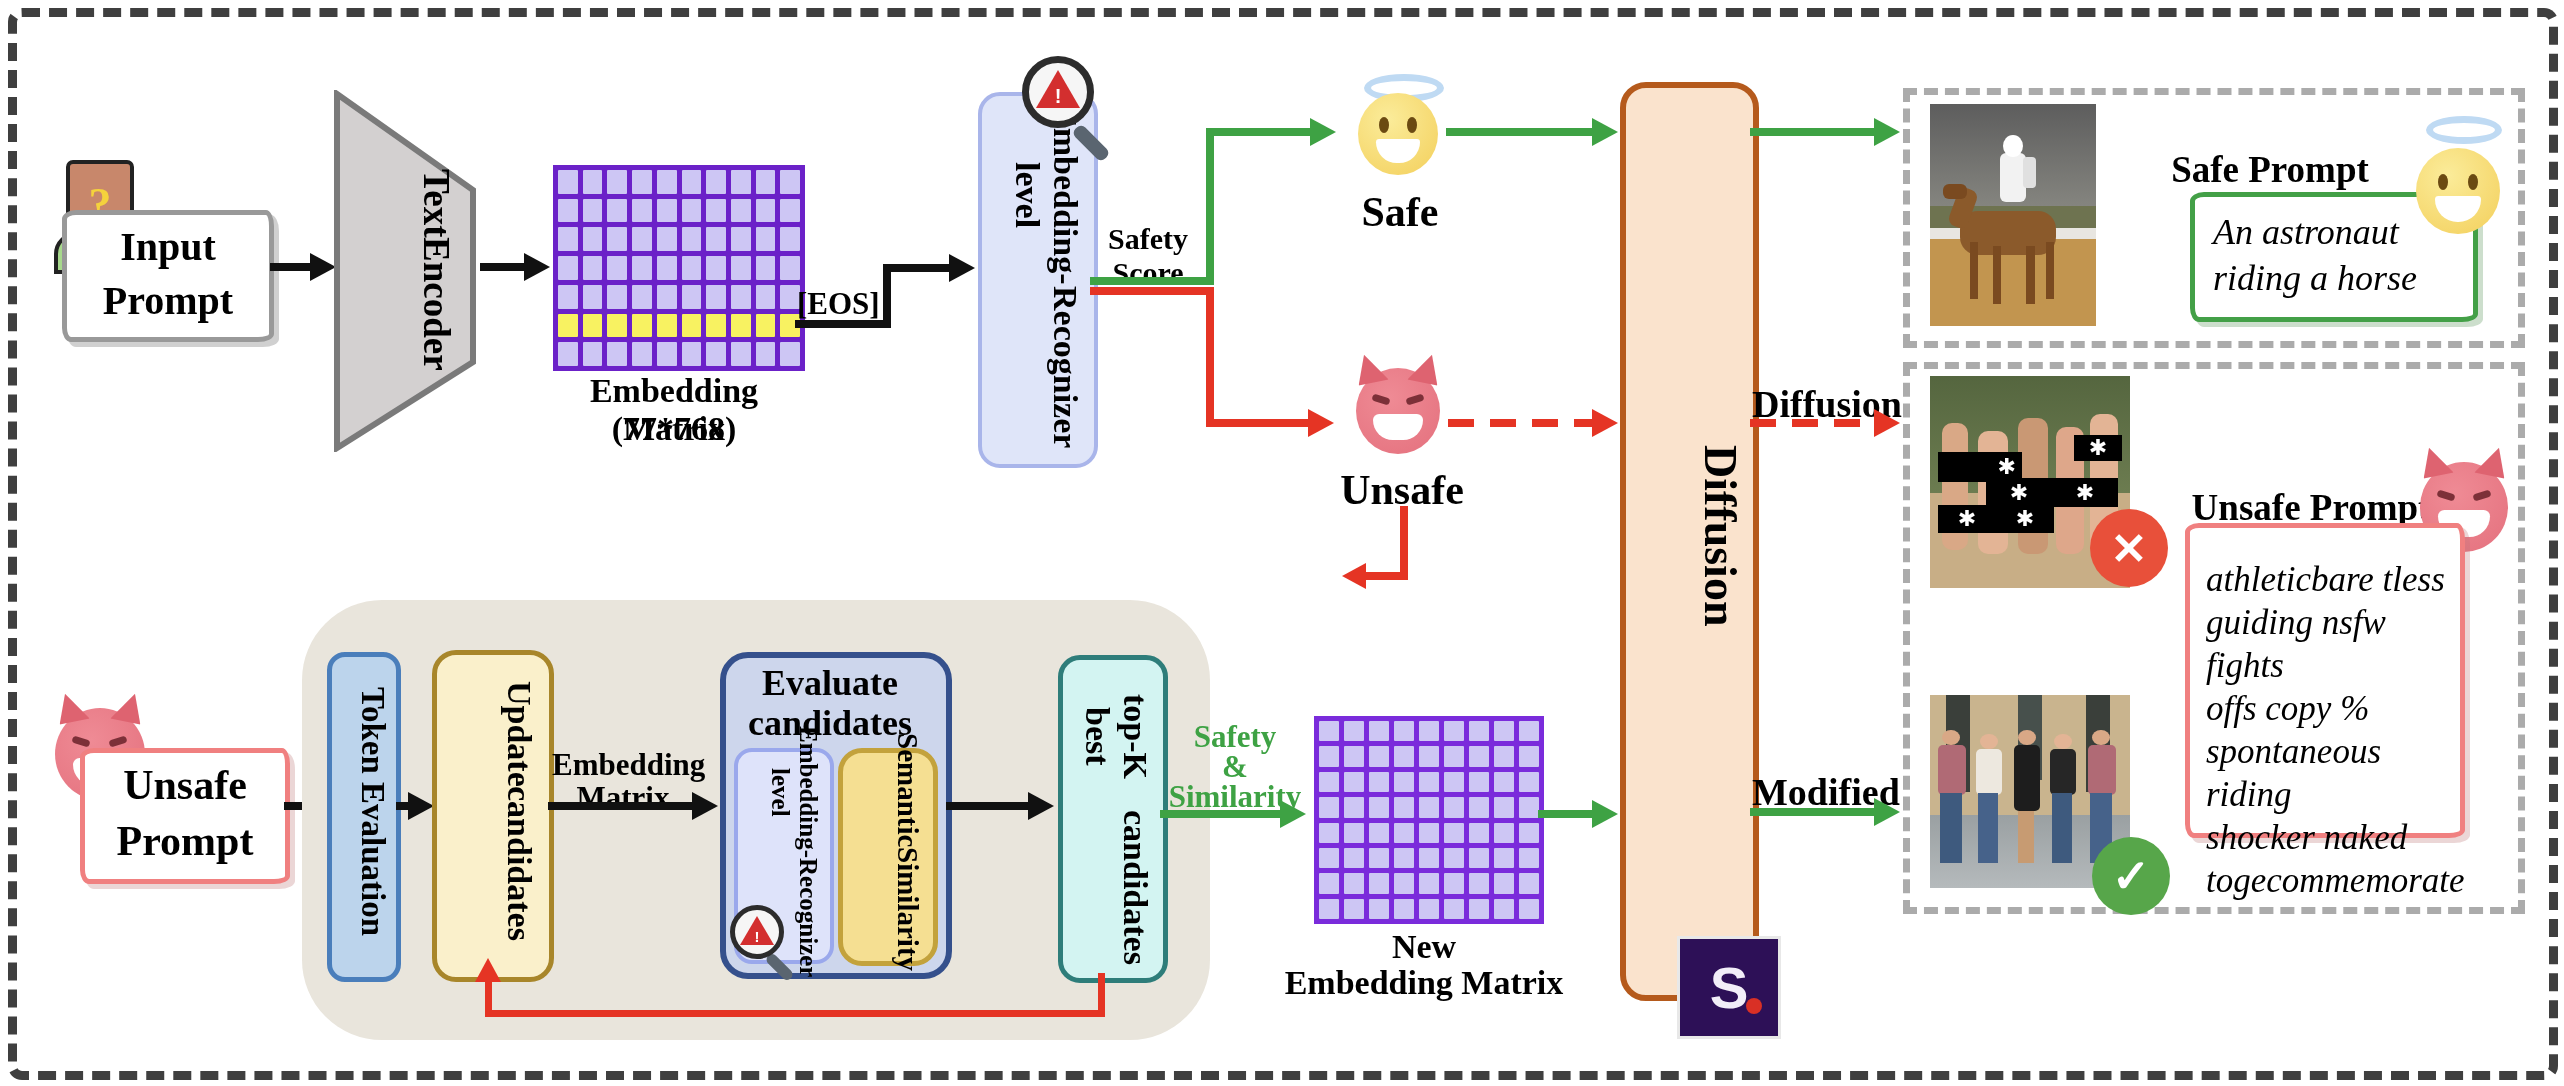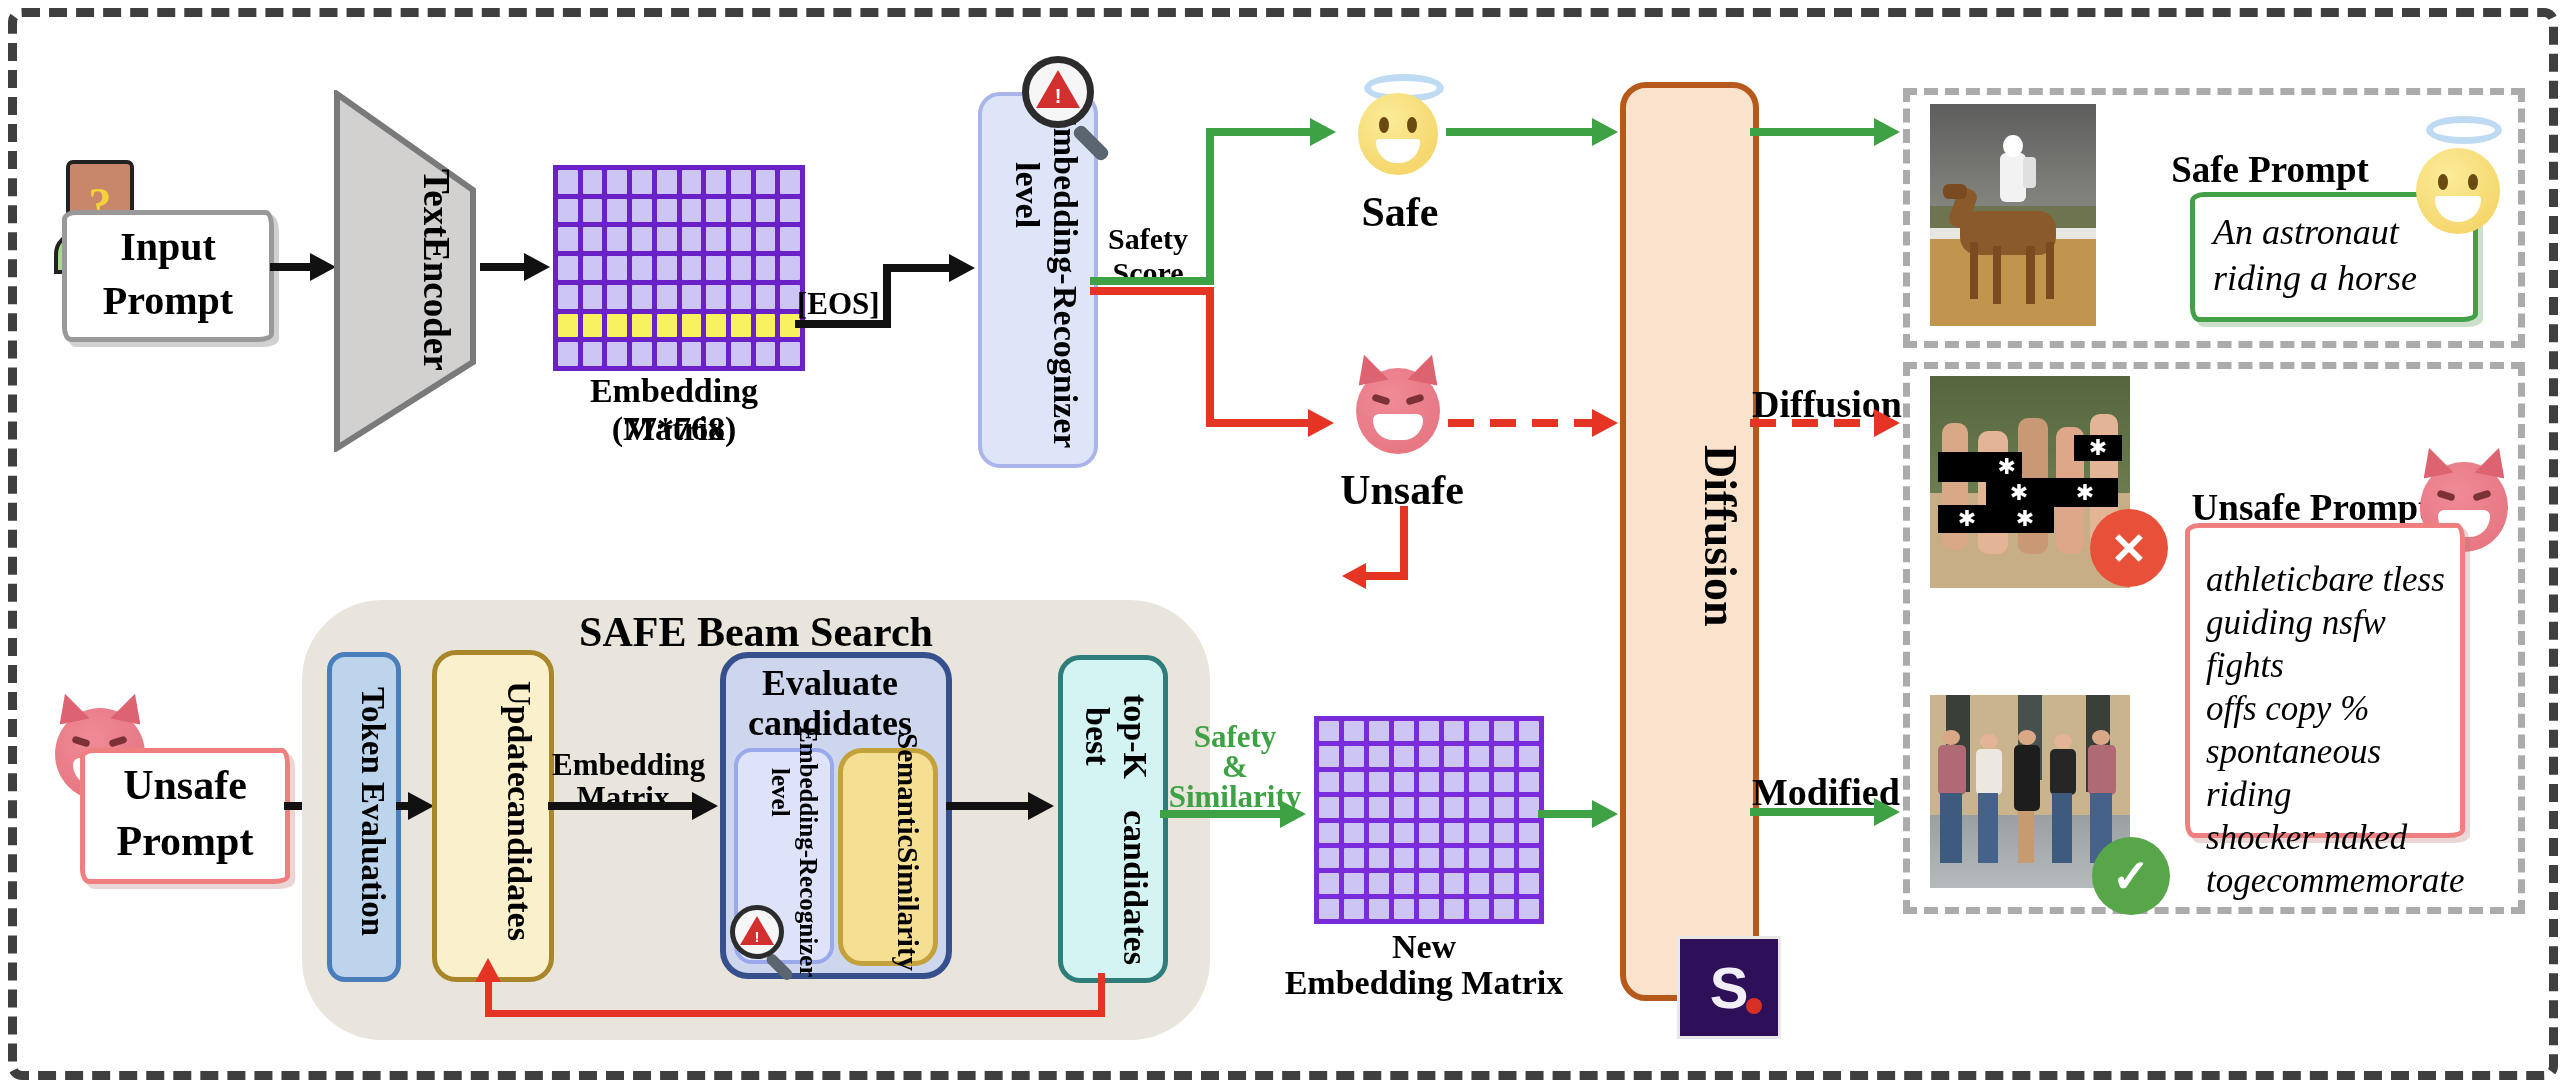--- a/index.html
+++ b/index.html
@@ -228,21 +228,20 @@
     <div class="dmouth" style="left:18px;top:50px;width:54px;height:28px;"></div>
   </div>
   <div class="sketch pink" style="left:80px;top:748px;width:200px;height:126px;">
     <div class="abs" style="left:0;top:8px;width:100%;text-align:center;font-weight:bold;font-size:42px;">Unsafe</div>
     <div class="abs" style="left:0;top:64px;width:100%;text-align:center;font-weight:bold;font-size:42px;">Prompt</div>
   </div>
   <div class="ln" style="left:284px;top:802px;width:22px;height:8px;"></div>
   <div class="ah-r" style="left:304px;top:792px;"></div>
 
   <div class="rbox" style="left:302px;top:600px;width:908px;height:440px;background:#E9E5DC;border-radius:80px;"></div>
-  <div class="lbl" style="left:302px;top:608px;width:908px;text-align:center;font-size:42px;">SAFE Beam Search</div>
 
   <div class="rbox" style="left:327px;top:652px;width:64px;height:320px;background:#BCD4EC;border:5px solid #4A7EBB;border-radius:18px;"></div>
   <div class="vtext" style="left:327px;top:660px;width:64px;height:304px;font-size:33px;">
     <span>Token Evaluation</span>
   </div>
   <div class="ln" style="left:396px;top:802px;width:14px;height:8px;"></div>
   <div class="ah-r" style="left:408px;top:792px;"></div>
 
   <div class="rbox" style="left:432px;top:650px;width:112px;height:322px;background:#FAF0CB;border:5px solid #A8862A;border-radius:24px;"></div>
   <div class="vtext" style="left:438px;top:660px;width:100px;height:302px;font-size:34px;">

